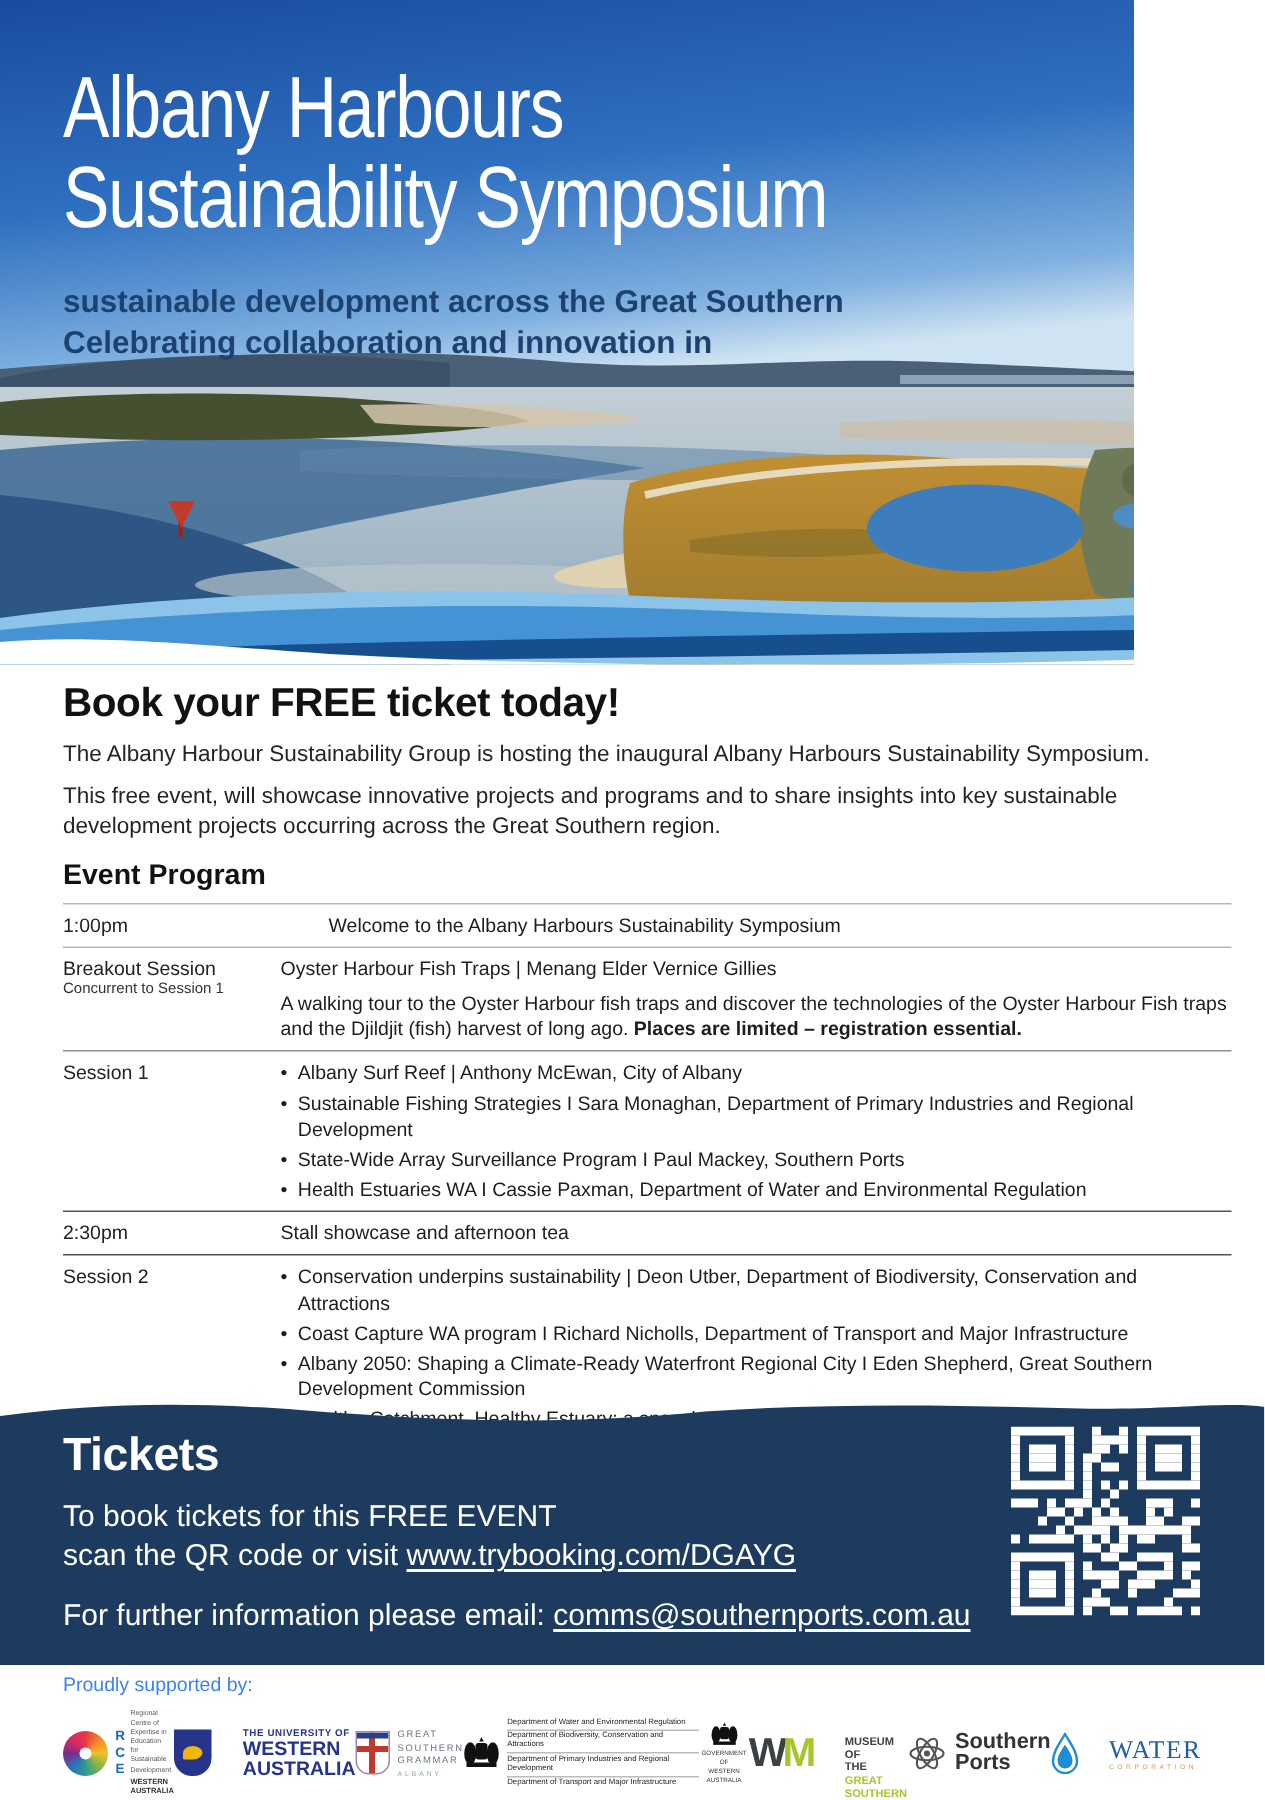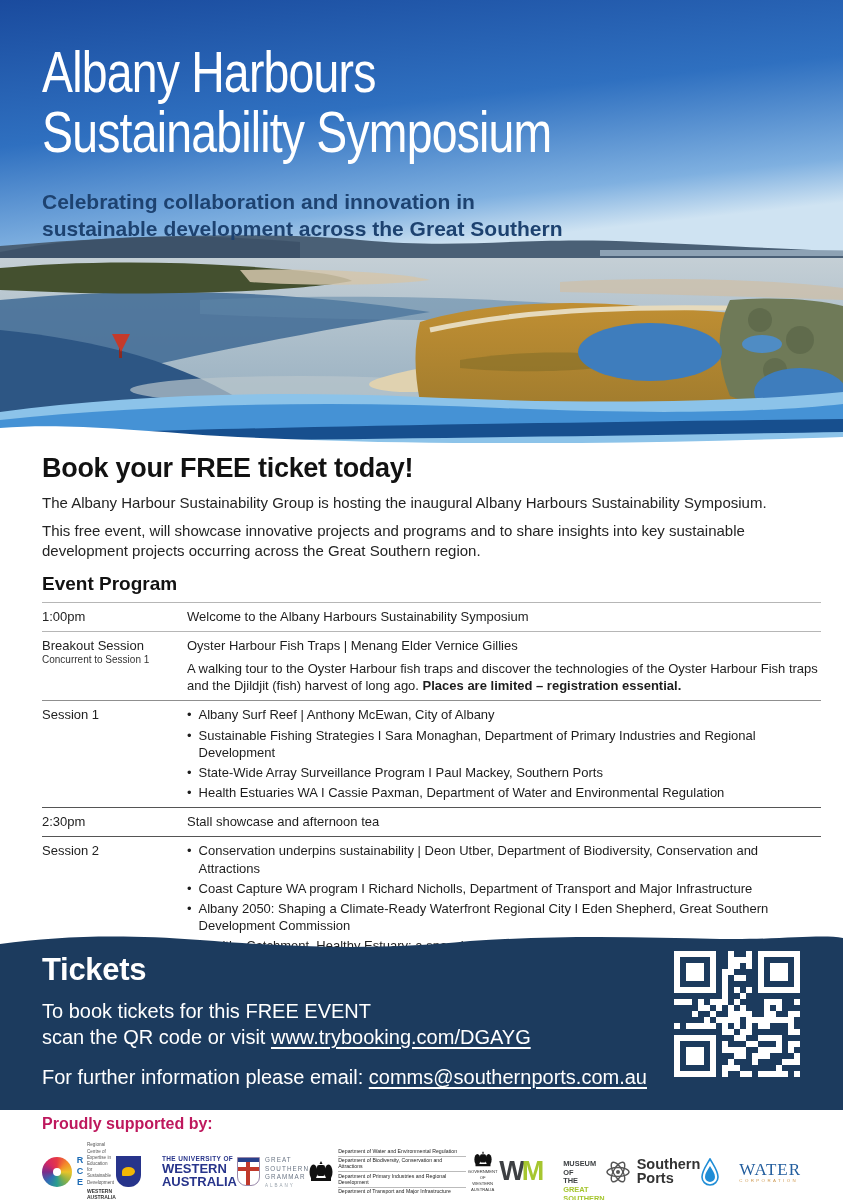--- a/index.html
+++ b/index.html
@@ -1,20 +1,20 @@
 <!DOCTYPE html>
 <html><head>
 <meta charset="utf-8">
 <style>
   html,body{margin:0;padding:0;}
   body{width:843px;height:1200px;position:relative;overflow:hidden;background:#fff;
        font-family:"Liberation Sans",sans-serif;-webkit-font-smoothing:antialiased;}
 
   
-  #hero{position:absolute;top:0;left:0;width:843px;height:443px;overflow:hidden;}
+  #hero{position:absolute;top:0;left:0;width:756px;height:443px;overflow:hidden;}
   #hero svg{display:block;}
   .hero-title{position:absolute;left:42px;top:42px;color:#fff;font-size:58px;font-weight:500;
               line-height:1.04;letter-spacing:-1px;transform:scaleX(.80);transform-origin:0 0;white-space:nowrap;}
   .hero-subtitle{position:absolute;left:42px;top:188px;color:#1d4270;font-size:21px;font-weight:700;line-height:1.3;}
 
   
   #content{position:absolute;top:443px;left:0;width:843px;height:492px;box-sizing:border-box;
            padding:8px 22px 0 42px;color:#1d1d1d;}
   .book-heading{font-size:27px;font-weight:700;color:#121212;margin:2px 0 9px 0;letter-spacing:-.3px;}
   .intro-para{font-size:15px;line-height:1.33;margin:0 0 8px 0;color:#242424;}
@@ -37,21 +37,21 @@
   .footer-text{position:absolute;left:42px;top:24px;color:#fff;}
   .tickets-heading{font-size:31px;font-weight:700;margin:0 0 10px 0;letter-spacing:-.3px;}
   .t-line{font-size:20px;line-height:1.32;}
   .t-line3{margin-top:13px;}
   .footer-text a{color:#fff;text-decoration:underline;text-underline-offset:3px;}
   #qr-wrap{position:absolute;right:43px;top:23px;width:126px;height:126px;}
 
   
   #sponsors{position:absolute;top:1110px;left:0;width:843px;height:90px;background:#fff;
             box-sizing:border-box;padding:5px 42px 0 42px;}
-  .sponsors-heading{font-size:16px;font-weight:700;color:#be185d;margin:0 0 7px 0;}
+  .sponsors-heading{font-size:13px;font-weight:400;color:#3b82f6;margin:0 0 7px 0;}
   .logo-row{display:flex;align-items:center;justify-content:space-between;width:759px;}
   .logo-item{display:flex;align-items:center;}
 
   .logo-rce{gap:3px;}
   .rce-wheel{width:30px;height:30px;border-radius:50%;flex:none;position:relative;
      background:conic-gradient(#e63946,#f4862b,#e9c42a,#8ab147,#2a9d8f,#2f6fb5,#7b2d8b,#d62863,#e63946);}
   .rce-wheel::after{content:"";position:absolute;left:11px;top:11px;width:8px;height:8px;border-radius:50%;background:#fff;}
   .rce-acronym{writing-mode:vertical-lr;text-orientation:upright;font-size:9px;font-weight:800;color:#1c6bb5;letter-spacing:1px;line-height:1;}
   .rce-lines{font-size:4.6px;color:#555;line-height:1.35;}
   .rce-region{font-size:5px;font-weight:700;color:#333;margin-top:2px;}
@@ -153,32 +153,32 @@
     <path d="M0,412 C120,396 260,390 420,397 C600,405 740,402 843,392 L843,443 L0,443 Z" fill="#8cc3e9"></path>
     <path d="M0,420 C150,404 330,400 500,408 C660,415 770,412 843,404 L843,428 C700,436 300,440 0,434 Z" fill="#3f8ed2" opacity="0.92"></path>
     <path d="M0,436 C200,428 500,423 843,419 L843,432 C600,436 200,442 0,442 Z" fill="#174f8e"></path>
     <path d="M0,428 C60,423 120,429 220,436 C420,447 650,444 843,437 L843,443 L0,443 Z" fill="#ffffff"></path>
   </svg>
   <div class="hero-title">
     <div>Albany Harbours</div>
     <div>Sustainability Symposium</div>
   </div>
   <div class="hero-subtitle">
+    <div>sustainable development across the Great Southern</div>
     <div>Celebrating collaboration and innovation in</div>
-    <div>sustainable development across the Great Southern</div>
   </div>
 </div>
 
 <div id="content">
   <div class="book-heading">Book your FREE ticket today!</div>
   <p class="intro-para">The Albany Harbour Sustainability Group is hosting the inaugural Albany Harbours Sustainability Symposium.</p>
   <p class="intro-para">This free event, will showcase innovative projects and programs and to share insights into key sustainable development projects occurring across the Great Southern region.</p>
   <div class="program-heading">Event Program</div>
   <div id="program-rows">
-      <div class="prog-row" style="border-top: 1px solid rgb(182, 182, 182);">
+      <div class="prog-row" style="border-top: 1px solid rgb(182, 182, 182); gap: 32px;">
         <div class="prog-time">
           <div>1:00pm</div>
         </div>
         <div class="prog-content">
           <div class="prog-text"><span>Welcome to the Albany Harbours Sustainability Symposium</span></div>
         </div>
       </div>
       <div class="prog-row" style="border-top: 1px solid rgb(182, 182, 182);">
         <div class="prog-time">
           <div>Breakout Session</div>

